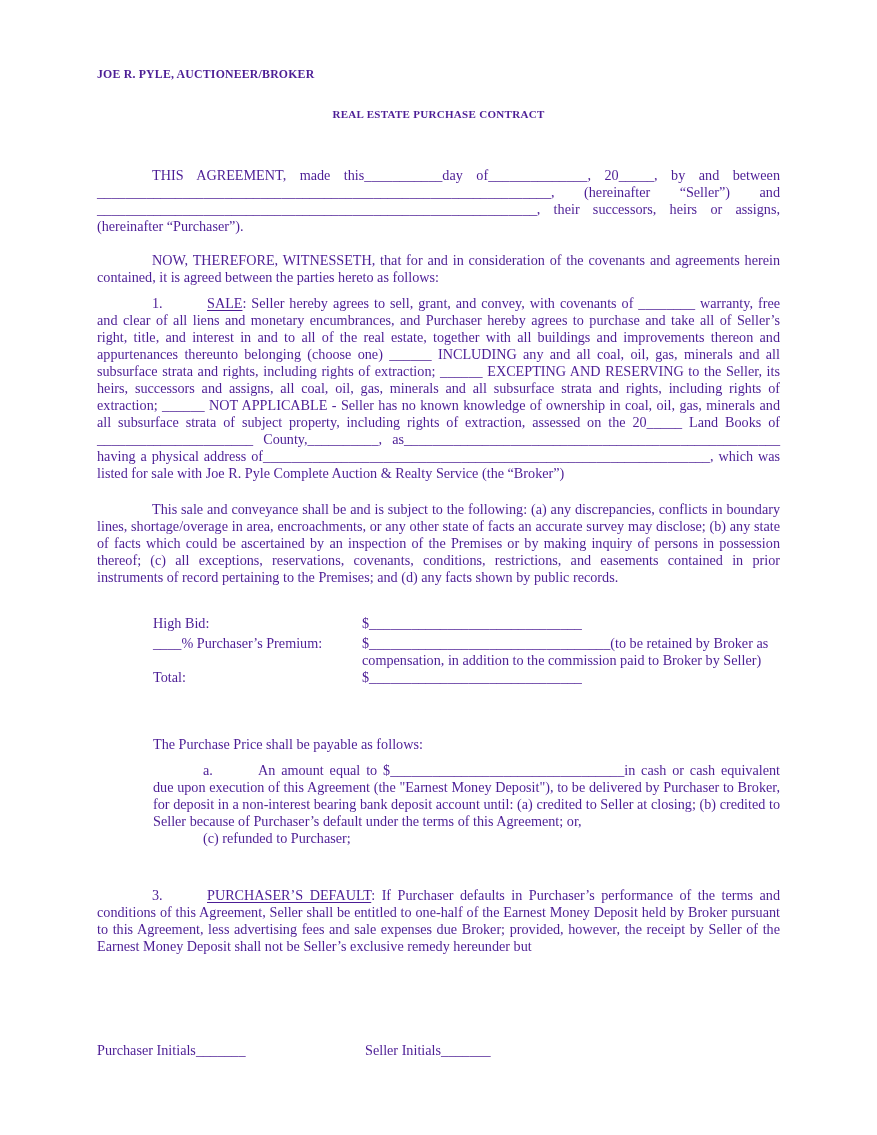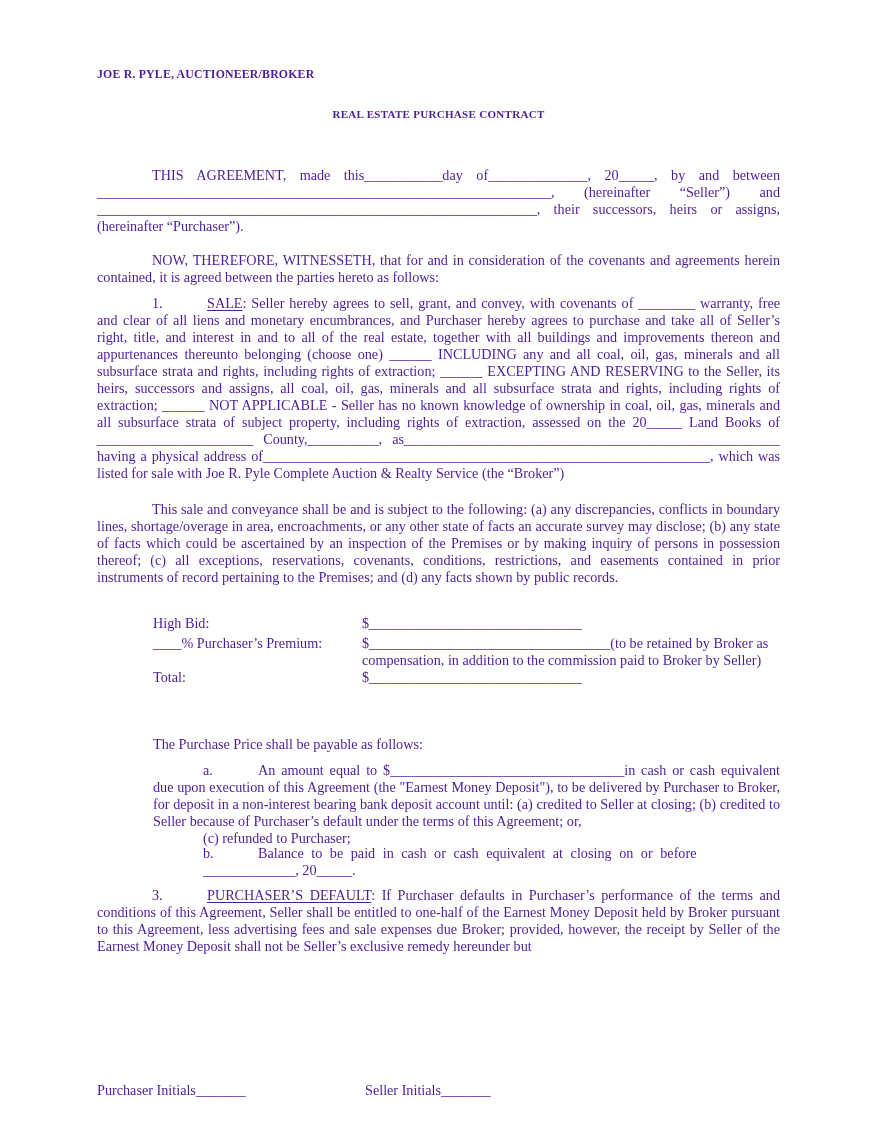--- a/index.html
+++ b/index.html
@@ -65,25 +65,22 @@
       <span class="price-value">$______________________________</span>
     </div>
   </div>
 
   <p class="blk sub" style="top:701px;margin-top:35px;">The Purchase Price shall be payable as follows:</p>
 
   <p class="blk sub just item-ind" style="top:743px;font-family:Liberation Serif, serif;">
     <span class="num">a.</span><span>An amount equal to $_________________________________in cash or cash equivalent due upon execution of this Agreement (the "Earnest Money Deposit"), to be delivered by Purchaser to Broker, for deposit in a non-interest bearing bank deposit account until: (a) credited to Seller at closing; (b) credited to Seller because of Purchaser’s default under the terms of this Agreement; or,</span><span class="blockline">(c) refunded to Purchaser;</span>
   </p>
 
-  <p class="blk sub item-ind" style="top:845px;">
-    <span class="num">b.</span><span class="ws">Balance to be paid in cash or cash equivalent at closing on or before</span><span class="blockline">_____________, 20_____.</span>
-  </p>
 
   <p class="blk just ind" style="top:868px;">
     <span class="num">3.</span><span class="u">PURCHASER’S DEFAULT</span><span>: If Purchaser defaults in Purchaser’s performance of the terms and conditions of this Agreement, Seller shall be entitled to one-half of the Earnest Money Deposit held by Broker pursuant to this Agreement, less advertising fees and sale expenses due Broker; provided, however, the receipt by Seller of the Earnest Money Deposit shall not be Seller’s exclusive remedy hereunder but</span>
   </p>
 
-  <p class="blk" style="top:1042px;margin-top:40px;">
+  <p class="blk" style="top:1042px;">
     <span class="footer-cell">Purchaser Initials_______</span><span>Seller Initials_______</span>
   </p>
 
 </div>
 
 </body></html>

